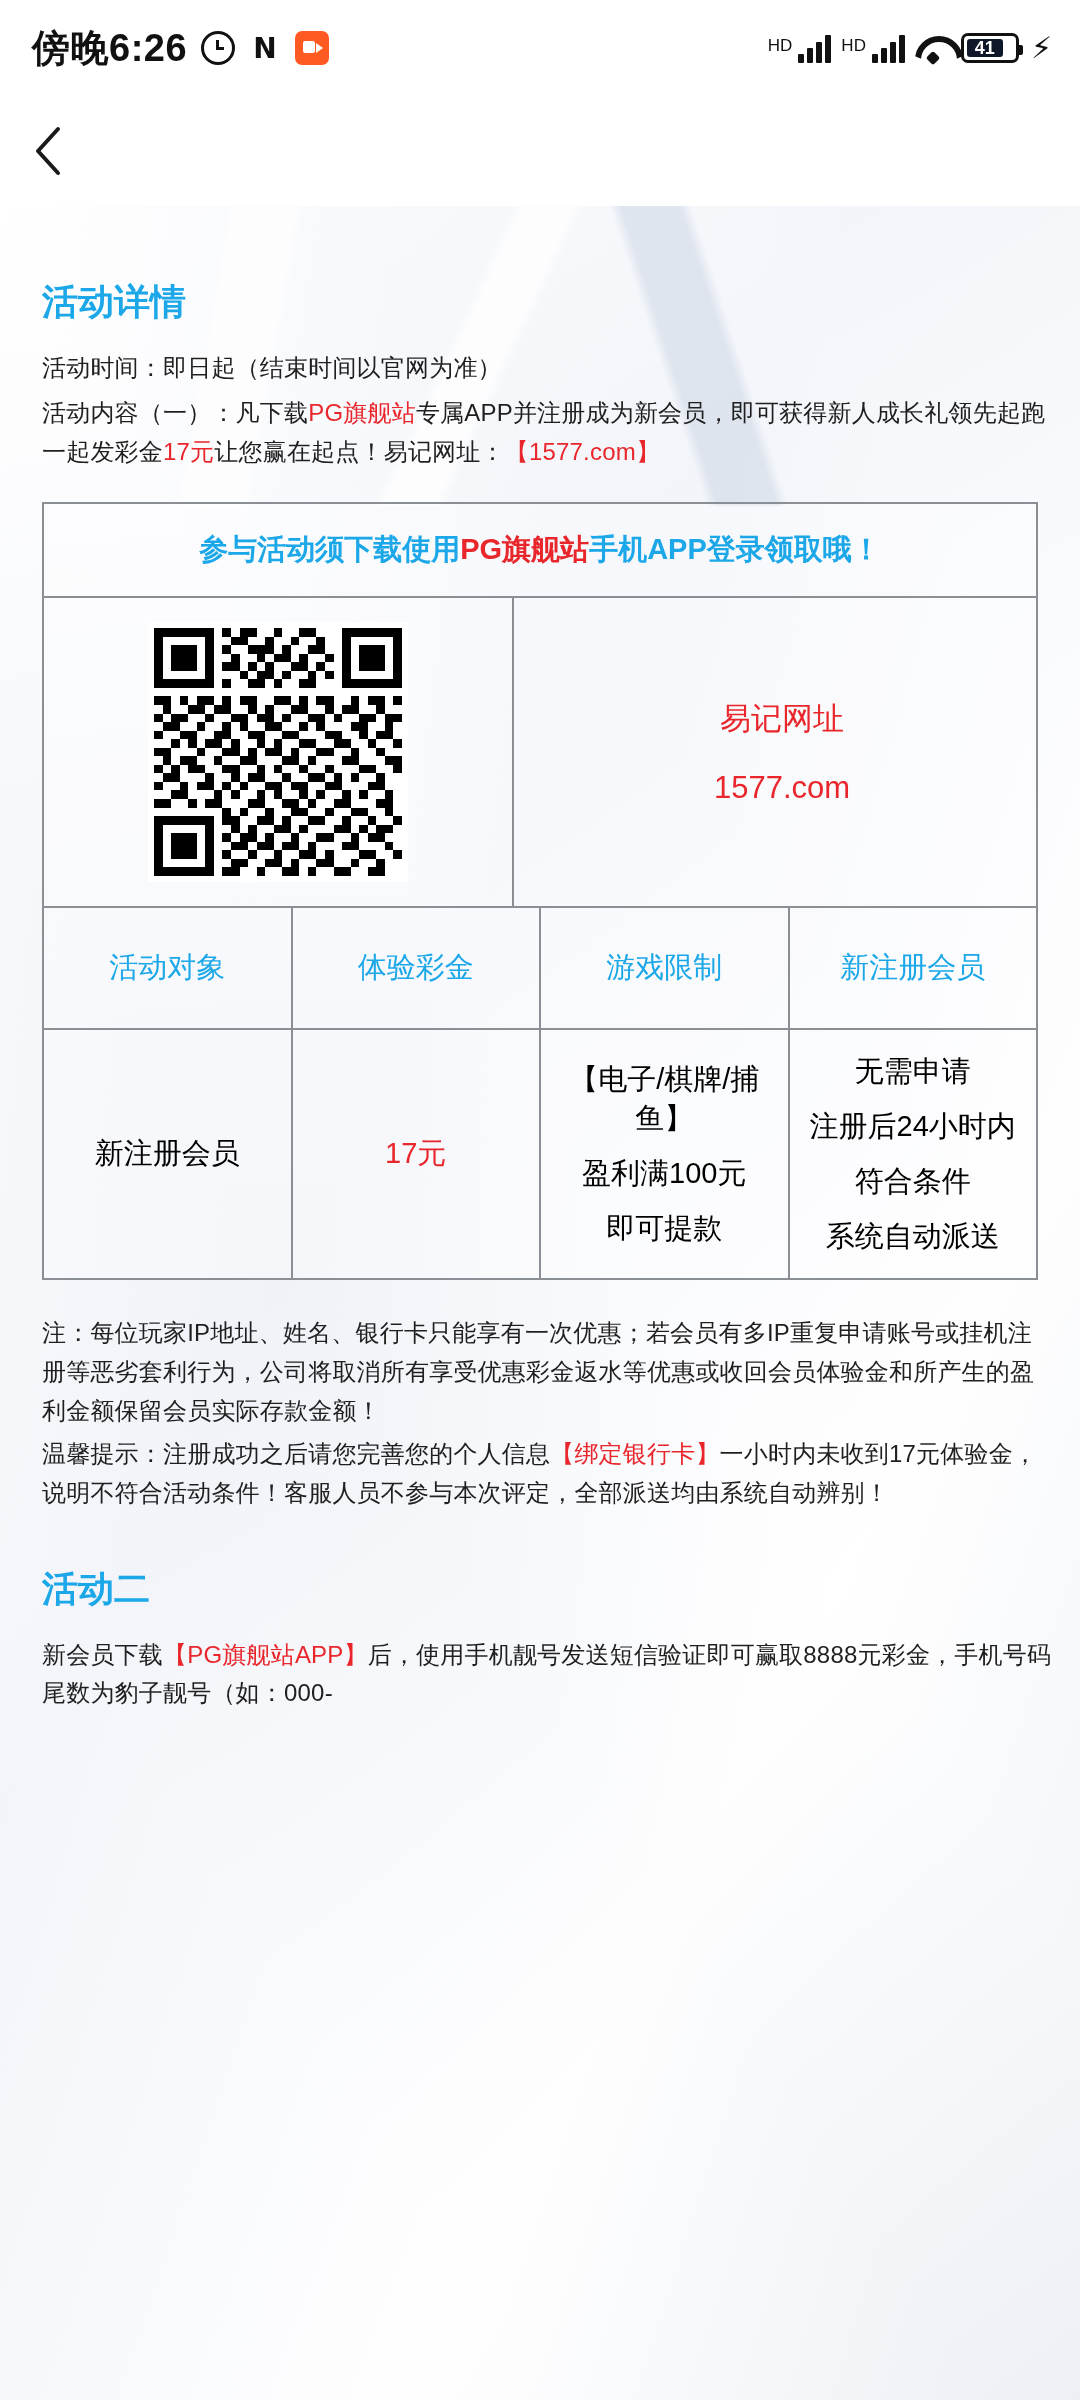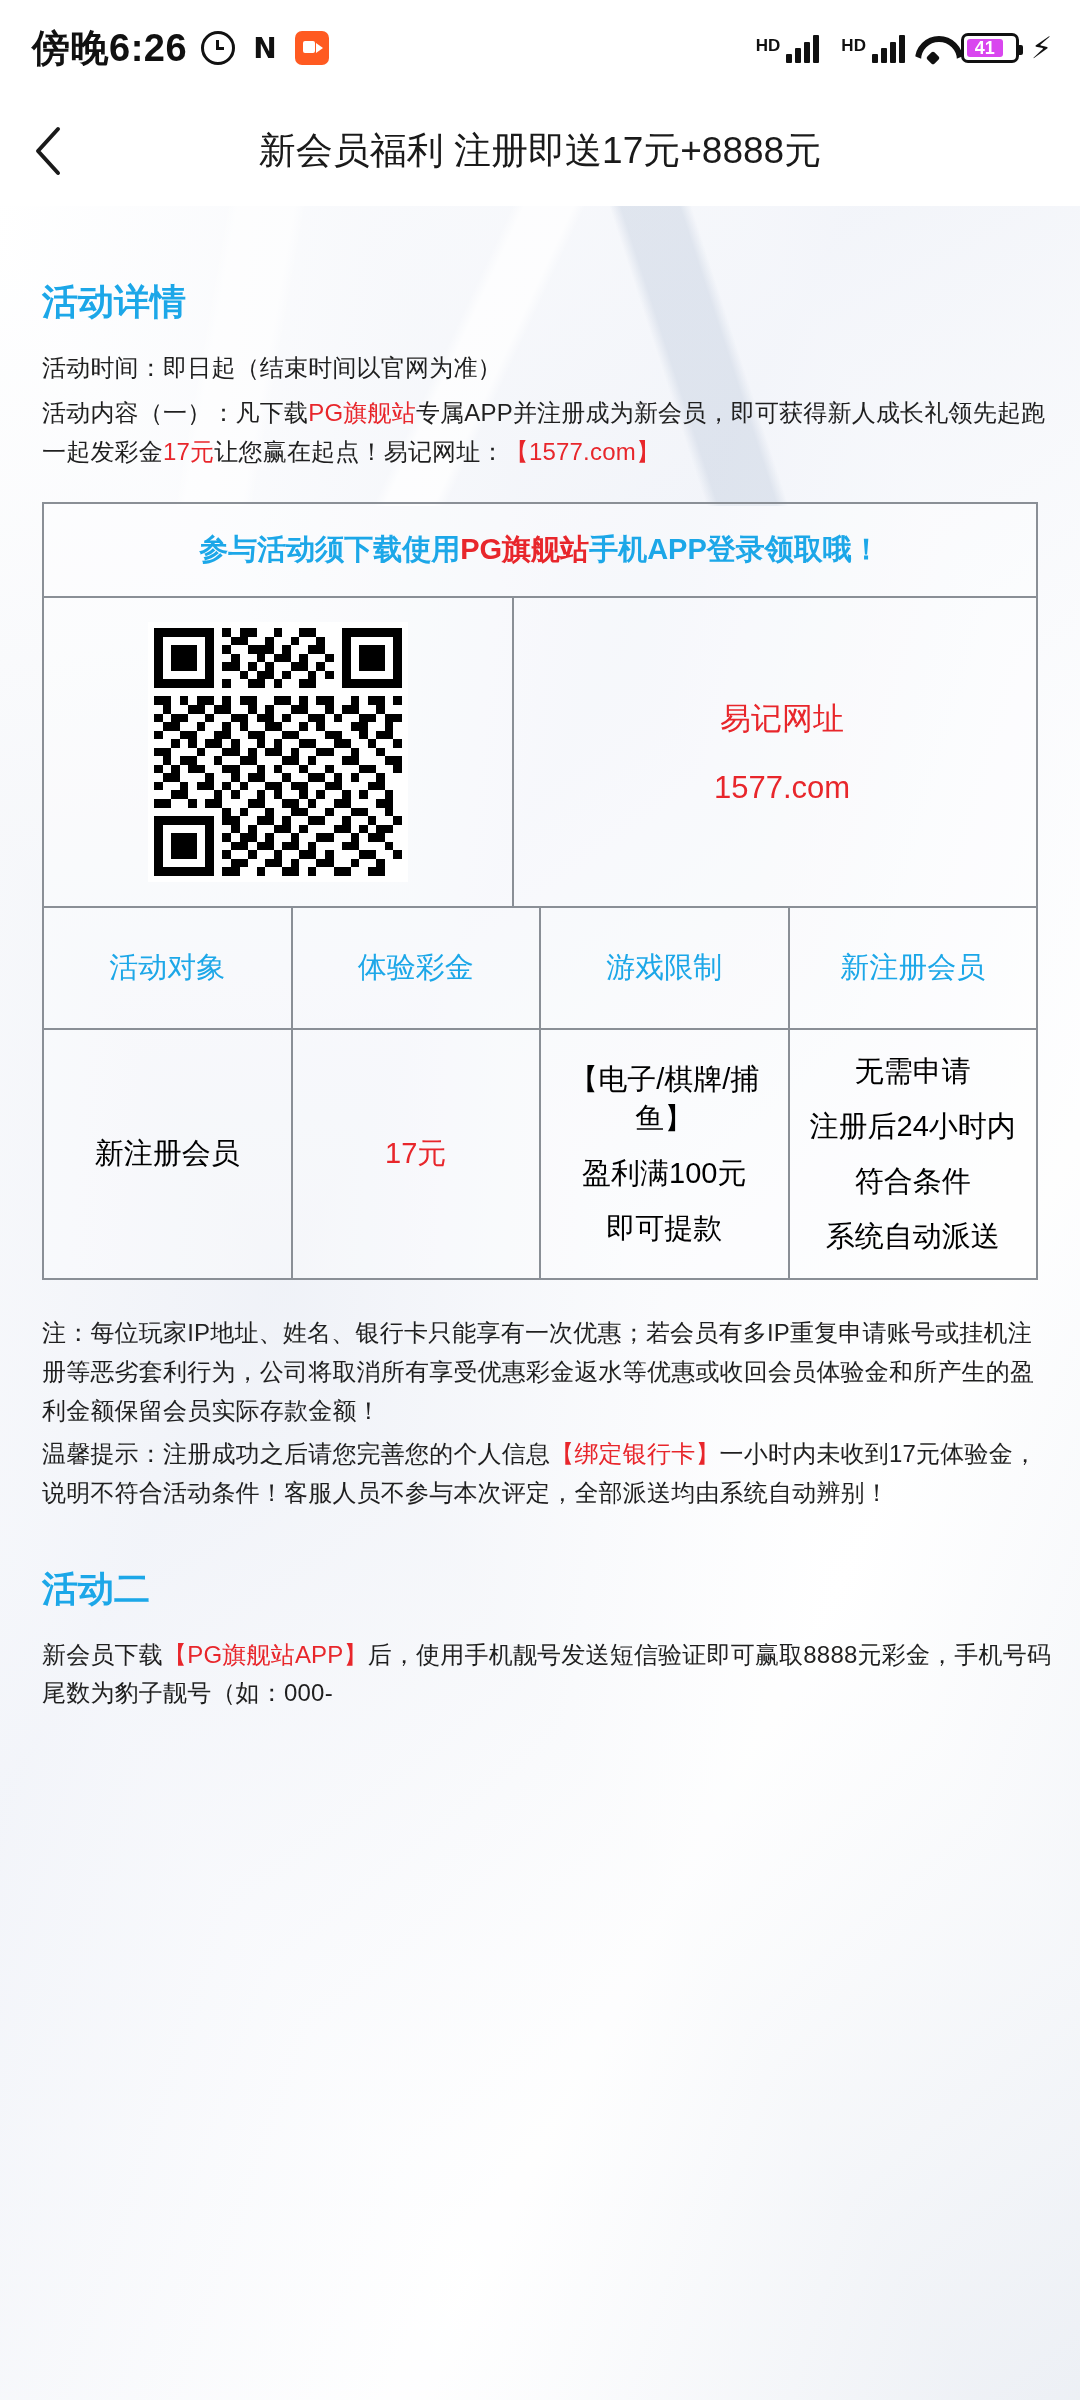--- a/index.html
+++ b/index.html
@@ -47,22 +47,22 @@
     content: ""; position: absolute; left: 8px; top: 10px;
     width: 12px; height: 12px; background: #fff; border-radius: 2px;
   }
   .ic-rec::before {
     content: ""; position: absolute; left: 21px; top: 12px;
     border-left: 7px solid #fff; border-top: 5px solid transparent;
     border-bottom: 5px solid transparent;
   }
 
   .hd-badge {
-    font-size: 17px; font-weight: 700; color: #111; line-height: 1;
-    margin-right: -4px; align-self: flex-start; margin-top: 4px; margin-left: 12px;
+    font-size: 17px; font-weight: 400; color: #111; line-height: 1;
+    margin-right: -4px; align-self: flex-start; margin-top: 4px;
   }
   .sig { display: flex; align-items: flex-end; gap: 3px; height: 30px; }
   .sig i { display: block; width: 6px; background: #111; border-radius: 1px; }
   .sig i:nth-child(1) { height: 9px; }
   .sig i:nth-child(2) { height: 15px; }
   .sig i:nth-child(3) { height: 21px; }
   .sig i:nth-child(4) { height: 28px; }
 
   .wifi {
     width: 36px; height: 28px; position: relative;
@@ -82,21 +82,21 @@
 
   .batt {
     width: 58px; height: 30px; border: 3px solid #111; border-radius: 7px;
     position: relative; display: flex; align-items: center; padding: 3px;
   }
   .batt::after {
     content: ""; position: absolute; right: -7px; top: 9px;
     width: 4px; height: 10px; background: #111; border-radius: 0 2px 2px 0;
   }
   .batt-fill {
-    height: 100%; width: 78%; background: #d946ef; border-radius: 3px;
+    height: 100%; width: 78%; background: #0f172a; border-radius: 3px;
     display: flex; align-items: center; justify-content: center;
   }
   .batt-num { font-size: 18px; color: #fff; font-weight: 700; }
   .bolt { font-size: 30px; color: #111; line-height: 1; margin-left: 2px; }
 
   
   .appbar {
     height: 110px;
     display: flex;
     align-items: center;
@@ -251,21 +251,20 @@
     <span class="bolt">⚡</span>
   </div>
 </div>
 
 <div class="appbar">
   <div class="back">
     <svg width="30" height="52" viewBox="0 0 30 52">
       <polyline points="25,4 5,26 25,48" fill="none" stroke="#1a1a1a" stroke-width="4" stroke-linecap="round" stroke-linejoin="round"></polyline>
     </svg>
   </div>
-  <div class="appbar-title">新会员福利 注册即送17元+8888元</div>
 </div>
 
 <div class="page">
   <div class="promo">
 
     <div class="sect-title">活动详情</div>
 
     <p class="para">活动时间：即日起（结束时间以官网为准）</p>
 
     <p class="para">

